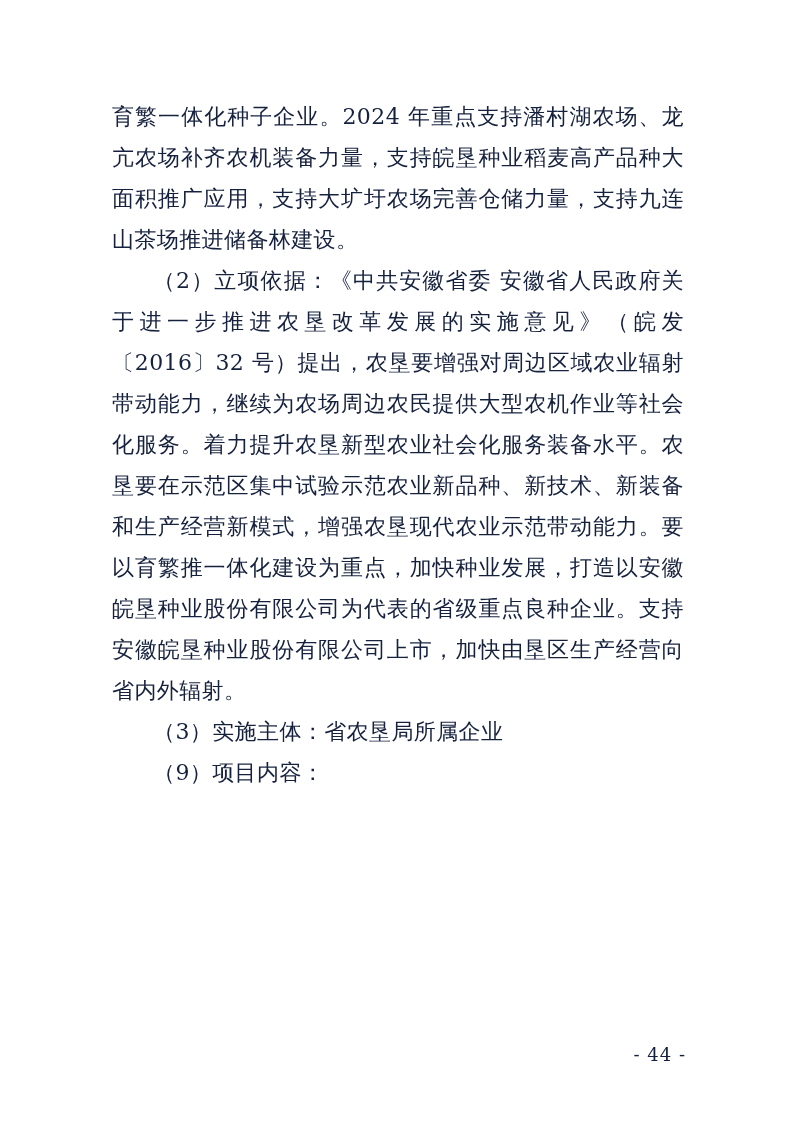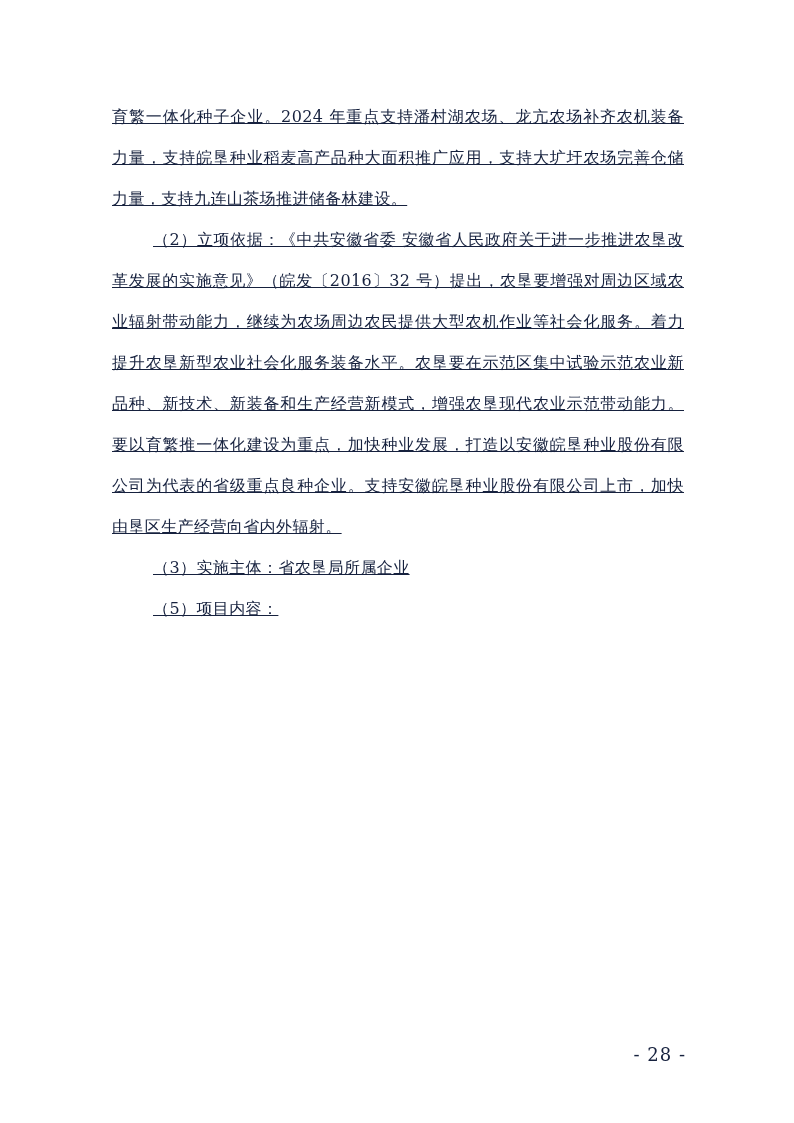--- a/index.html
+++ b/index.html
@@ -18,27 +18,26 @@
   .page {
     position: absolute;
     top: 0;
     left: 0;
     width: 794px;
     height: 1123px;
     box-sizing: border-box;
     padding: 96px 110px 60px 112px;
   }
   .doc-body {
-    font-size: 16px;
+    font-size: 22px;
     line-height: 41px;
     letter-spacing: 0.4px;
     color: #16213e;
     text-align: justify;
     text-justify: inter-ideograph;
-    text-decoration: underline;
   }
   .para {
     margin: 0;
     text-indent: 0;
     white-space: normal;
   }
   .para.indent2 {
     text-indent: 41px;
   }
   .para.indent-para {
@@ -62,18 +61,18 @@
   }
 </style>
 </head>
 <body>
 
 <div class="page">
   <div class="doc-body">
     <p class="para">育繁一体化种子企业。2024 年重点支持潘村湖农场、龙亢农场补齐农机装备力量，支持皖垦种业稻麦高产品种大面积推广应用，支持大圹圩农场完善仓储力量，支持九连山茶场推进储备林建设。</p>
     <p class="para indent2">（2）立项依据：《中共安徽省委 安徽省人民政府关于进一步推进农垦改革发展的实施意见》（皖发〔2016〕32 号）提出，农垦要增强对周边区域农业辐射带动能力，继续为农场周边农民提供大型农机作业等社会化服务。着力提升农垦新型农业社会化服务装备水平。农垦要在示范区集中试验示范农业新品种、新技术、新装备和生产经营新模式，增强农垦现代农业示范带动能力。要以育繁推一体化建设为重点，加快种业发展，打造以安徽皖垦种业股份有限公司为代表的省级重点良种企业。支持安徽皖垦种业股份有限公司上市，加快由垦区生产经营向省内外辐射。</p>
     <p class="para indent2">（3）实施主体：省农垦局所属企业</p>
-    <p class="para indent2">（5）项目内容：</p>
+    <p class="para indent2">（9）项目内容：</p>
   </div>
   <div class="page-number">
-    <span class="pn-inner">- 28 -</span>
+    <span class="pn-inner">- 44 -</span>
   </div>
 </div>
 
 </body></html>

